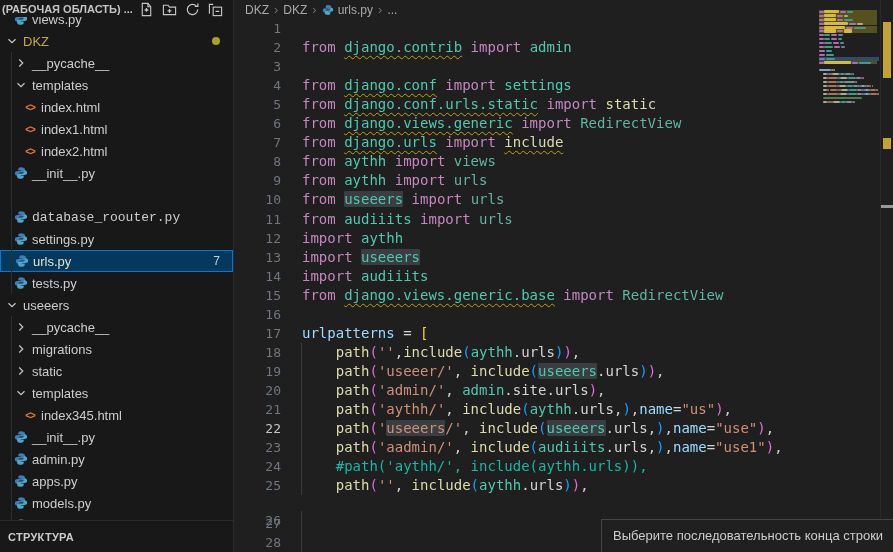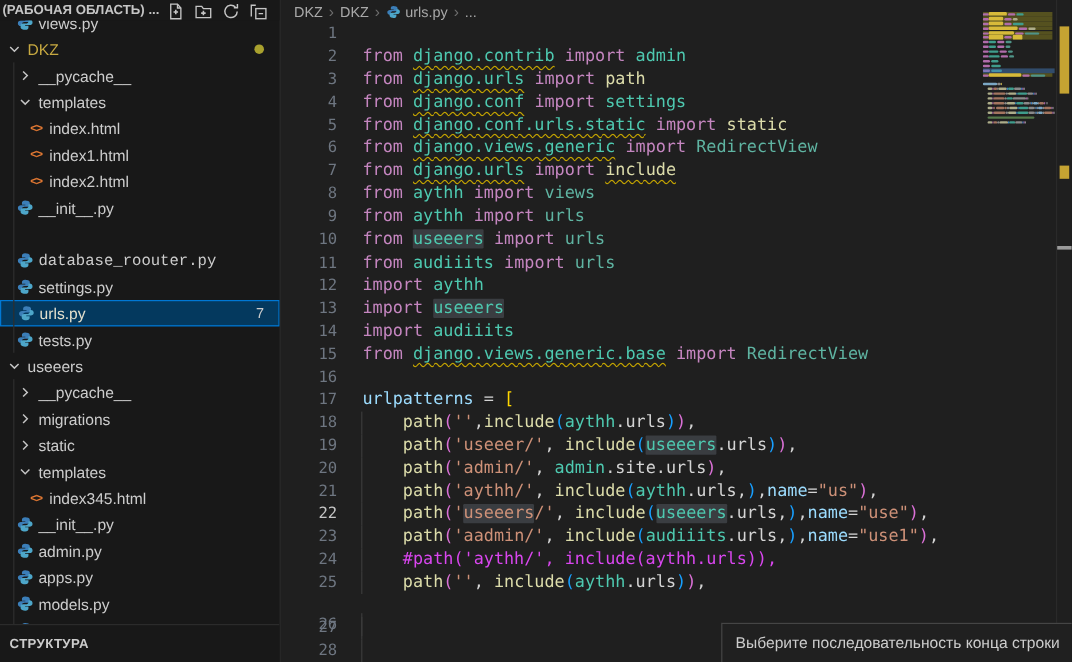--- a/index.html
+++ b/index.html
@@ -38,21 +38,21 @@
   .breadcrumb .bc-item { display:flex; align-items:center; gap:4px; cursor:pointer; }
 
   .code-area { position:absolute; left:0; top:0; right:0; bottom:0; font-family:"DejaVu Sans Mono", monospace; }
   .cl { position:absolute; left:0; right:0; height:19px; line-height:19px; white-space:pre; }
   .cl .ln { position:absolute; left:0; width:46px; text-align:right; color:#6e7681; font-size:13px; }
   .cl.cur .ln { color:#c6c6c6; }
   .cl .code { position:absolute; left:67px; font-size:14px; color:#d4d4d4; }
   .cl .iguide { position:absolute; left:66px; top:0; bottom:0; width:1px; background:#3b3b3b; }
   .tk-k{color:#c586c0;} .tk-m{color:#4ec9b0;} .tk-n{color:#5fb4a2;}
   .tk-f{color:#dcdcaa;} .tk-s{color:#ce9178;} .tk-a{color:#9cdcfe;}
-  .tk-d{color:#d4d4d4;} .tk-c{color:#d946ef;}
+  .tk-d{color:#d4d4d4;} .tk-c{color:#14b8a6;}
   .tk-b1{color:#ffd700;} .tk-b2{color:#da70d6;} .tk-b3{color:#179fff;}
   .wv { text-decoration:underline; text-decoration-style:wavy; text-decoration-color:#c2a200;
         text-decoration-thickness:1px; text-underline-offset:3px; }
   .occ { background:#3a3d41; border-radius:1px; }
 
   
   .minimap { position:absolute; top:2px; right:14px; width:60px; height:130px; overflow:hidden; cursor:pointer; }
   .mm-rowbg { position:absolute; left:0; width:58px; background:#55511f; }
   .mm-bar { position:absolute; height:2px; border-radius:1px; }
   .mm-band { position:absolute; left:0; width:60px; background:rgba(70,130,200,0.45); }
@@ -298,21 +298,21 @@
 
     <div class="sb-footer">
       <span>СТРУКТУРА</span>
     </div>
   </div>
 
   <div class="editor">
     <div class="code-area" id="code-area">
         <div class="cl" style="top: 19px;"><span class="ln">1</span><span class="code"></span></div>
         <div class="cl" style="top: 38.05px;"><span class="ln">2</span><span class="code"><span class="tk-k">from </span><span class="tk-m wv">django.contrib</span><span class="tk-d"> </span><span class="tk-k">import</span><span class="tk-d"> </span><span class="tk-m">admin</span></span></div>
-        <div class="cl" style="top: 57.1px;"><span class="ln">3</span><span class="code"><span class="tk-k">from </span><span class="tk-m wv">django.urls</span><span class="tk-d"> </span><span class="tk-k">import</span><span class="tk-d"> </span><span class="tk-f">path</span></span></div>
+        <div class="cl" style="top: 57.1px;"><span class="ln">3</span></div>
         <div class="cl" style="top: 76.15px;"><span class="ln">4</span><span class="code"><span class="tk-k">from </span><span class="tk-m wv">django.conf</span><span class="tk-d"> </span><span class="tk-k">import</span><span class="tk-d"> </span><span class="tk-m">settings</span></span></div>
         <div class="cl" style="top: 95.2px;"><span class="ln">5</span><span class="code"><span class="tk-k">from </span><span class="tk-m wv">django.conf.urls.static</span><span class="tk-d"> </span><span class="tk-k">import</span><span class="tk-d"> </span><span class="tk-f">static</span></span></div>
         <div class="cl" style="top: 114.25px;"><span class="ln">6</span><span class="code"><span class="tk-k">from </span><span class="tk-m wv">django.views.generic</span><span class="tk-d"> </span><span class="tk-k">import</span><span class="tk-d"> </span><span class="tk-n">RedirectView</span></span></div>
         <div class="cl" style="top: 133.3px;"><span class="ln">7</span><span class="code"><span class="tk-k">from </span><span class="tk-m wv">django.urls</span><span class="tk-d"> </span><span class="tk-k">import</span><span class="tk-d"> </span><span class="tk-f wv">include</span></span></div>
         <div class="cl" style="top: 152.35px;"><span class="ln">8</span><span class="code"><span class="tk-k">from </span><span class="tk-m">aythh</span><span class="tk-d"> </span><span class="tk-k">import</span><span class="tk-d"> </span><span class="tk-n">views</span></span></div>
         <div class="cl" style="top: 171.4px;"><span class="ln">9</span><span class="code"><span class="tk-k">from </span><span class="tk-m">aythh</span><span class="tk-d"> </span><span class="tk-k">import</span><span class="tk-d"> </span><span class="tk-n">urls</span></span></div>
         <div class="cl" style="top: 190.45px;"><span class="ln">10</span><span class="code"><span class="tk-k">from </span><span class="tk-m occ">useeers</span><span class="tk-d"> </span><span class="tk-k">import</span><span class="tk-d"> </span><span class="tk-n">urls</span></span></div>
         <div class="cl" style="top: 209.5px;"><span class="ln">11</span><span class="code"><span class="tk-k">from </span><span class="tk-m">audiiits</span><span class="tk-d"> </span><span class="tk-k">import</span><span class="tk-d"> </span><span class="tk-n">urls</span></span></div>
         <div class="cl" style="top: 228.55px;"><span class="ln">12</span><span class="code"><span class="tk-k">import</span><span class="tk-d"> </span><span class="tk-m">aythh</span></span></div>
         <div class="cl" style="top: 247.6px;"><span class="ln">13</span><span class="code"><span class="tk-k">import</span><span class="tk-d"> </span><span class="tk-m occ">useeers</span></span></div>

